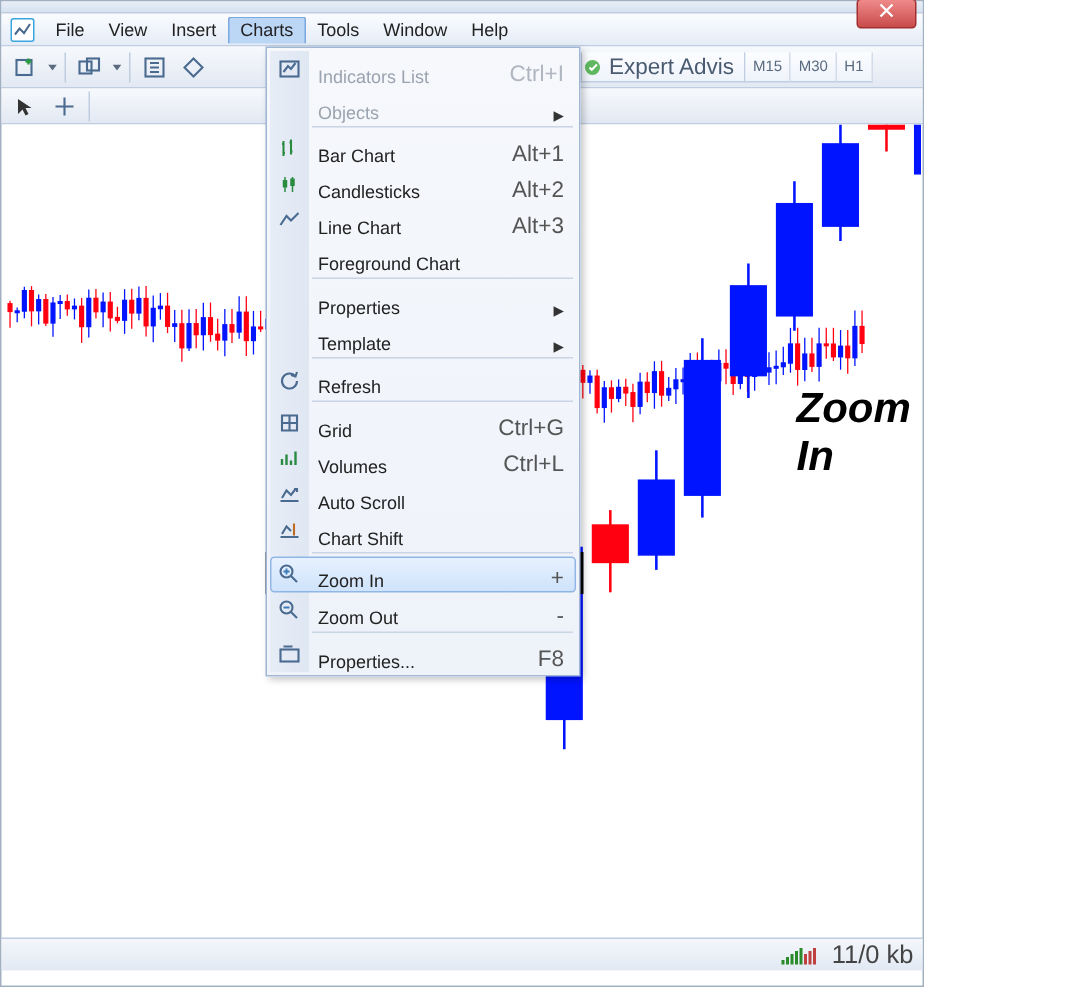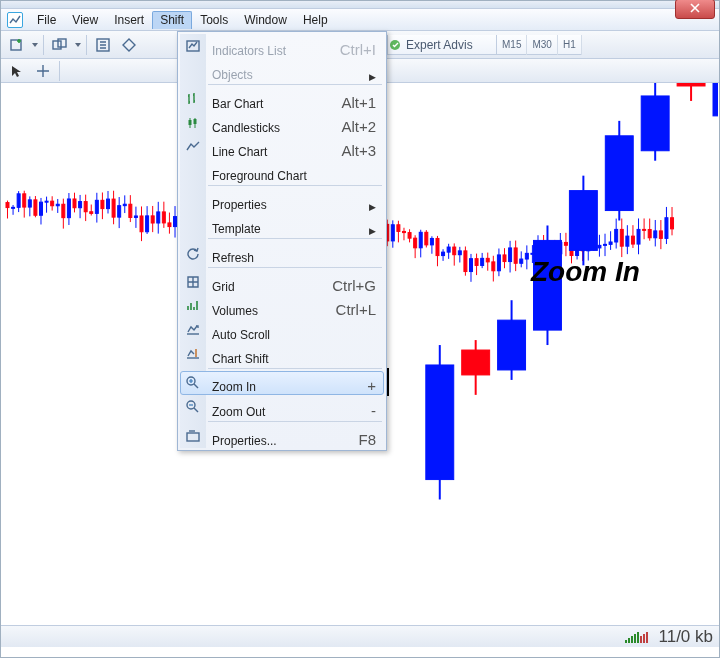--- a/index.html
+++ b/index.html
@@ -1,18 +1,18 @@
 <!DOCTYPE html>
 <html><head>
 <meta charset="utf-8">
 <style>
 * { margin: 0; padding: 0; box-sizing: border-box; font-family: Tahoma, Arial, sans-serif; }
 body { width: 726px; height: 666px; background: #fff; overflow: hidden; position: relative; }
 
-.window { width: 720px; height: 658px; border: 1px solid #a0b0c0; position: relative; background: #fff; }
+.window { width: 616px; height: 658px; border: 1px solid #a0b0c0; position: relative; background: #fff; }
 
 .titlebar { height: 8px; background: linear-gradient(180deg,#e8eef7,#d6e2f0); border-bottom: 1px solid #c0cde0; position: relative; }
 .close-btn { position: absolute; right: 4px; top: -2px; width: 40px; height: 20px; background: linear-gradient(180deg,#ef8a8a,#c94b4b); border: 1px solid #a03030; border-radius: 3px; color: #fff; font-size: 11px; line-height: 18px; text-align: center; }
 
 .menubar { height: 22px; background: linear-gradient(180deg,#fbfcff,#e4ecf7); border-bottom: 1px solid #c0cde0; display: flex; align-items: center; padding: 0 4px; font-size: 12px; }
 .app-icon { width: 16px; height: 16px; margin: 0 6px 0 2px; background: #fff; border: 1px solid #3aa6e0; border-radius: 2px; display: flex; align-items: center; justify-content: center; }
 .app-icon svg { width: 12px; height: 12px; }
 .menu-item { padding: 2px 8px; cursor: default; color: #222; }
 .menu-item.open { background: #bcd6f5; border: 1px solid #7aa9de; border-bottom: none; padding: 1px 7px 2px; border-radius: 2px 2px 0 0; }
 
@@ -30,21 +30,21 @@
 .dd-item.disabled { color: #9aa3b0; }
 .dd-item .shortcut { margin-left: auto; color: #555; font-size: 15px; }
 .dd-item.disabled .shortcut { color: #b0b6c0; }
 .dd-item .arrow { margin-left: auto; color: #333; font-size: 9px; }
 .dd-sep { height: 1px; background: #c9d4e4; margin: 2px 2px 2px 28px; position: relative; }
 .dd-icon { position: absolute; left: 5px; top: 4px; width: 16px; height: 16px; display: flex; align-items: center; justify-content: center; }
 .dd-item.highlight { background: linear-gradient(180deg,#e7f1ff,#cfe3fb); border: 1px solid #8fb6e4; border-radius: 3px; height: 24px; padding-left: 31px; padding-right: 7px; }
 .dd-item.highlight .dd-icon { left: 4px; top: 3px; }
 .box-outline { position: absolute; border: 3px solid #000; pointer-events: none; }
 
-.ea-badge { position: absolute; left: 386px; top: 34px; width: 110px; height: 20px; background: linear-gradient(180deg,#fcfdff,#eef3fa); border-left: 1px solid #c0cde0; border-right: 1px solid #c0cde0; border-bottom: 1px solid #c0cde0; display: flex; align-items: center; padding: 0 0; gap: 4px; font-size: 12px; color: #4a5a70; z-index: 40; }
+.ea-badge { position: absolute; left: 386px; top: 34px; width: 110px; height: 20px; background: linear-gradient(180deg,#fcfdff,#eef3fa); border-left: 1px solid #c0cde0; border-right: 1px solid #c0cde0; border-bottom: 1px solid #c0cde0; display: flex; align-items: center; padding: 0 0; gap: 4px; font-size: 15px; color: #4a5a70; z-index: 40; }
 .tf-strip { position: absolute; left: 496px; top: 34px; height: 20px; display: flex; align-items: flex-start; gap: 0; font-size: 10px; color: #5a6a80; z-index: 40; background: linear-gradient(180deg,#fcfdff,#eef3fa); border-bottom: 1px solid #c0cde0; }
 .tf-strip span { padding: 0 5px; border-right: 1px solid #d3dce8; height: 20px; line-height: 20px; }
 
 .annotation { position: absolute; left: 530px; top: 255px; font-size: 28px; font-weight: bold; font-style: italic; color: #000; z-index: 30; }
 
 .statusbar { position: absolute; left: 0; right: 0; bottom: 10px; height: 22px; background: linear-gradient(180deg,#f4f7fb,#e2e9f3); border-top: 1px solid #c0cde0; display: flex; align-items: center; font-size: 17px; color: #444; padding: 1px 6px; }
 .statusbar .sb-right { margin-left: auto; display: flex; align-items: center; gap: 10px; }
 .conn-bars { display: flex; align-items: flex-end; gap: 1px; height: 12px; }
 .conn-bars div { width: 2px; background: #2a8a2a; }
 .conn-bars .r { background: #c04040; }
@@ -67,21 +67,21 @@
 
   <div class="menubar">
     <span class="app-icon">
       <svg viewBox="0 0 12 12">
           <polyline points="1,9 4,5 7,8 11,2" class="ic" stroke="#2a9a50"></polyline>
         </svg>
     </span>
     <span class="menu-item">File</span>
       <span class="menu-item">View</span>
       <span class="menu-item">Insert</span>
-      <span class="menu-item open">Shift</span>
+      <span class="menu-item open">Charts</span>
       <span class="menu-item">Tools</span>
       <span class="menu-item">Window</span>
       <span class="menu-item">Help</span>
   </div>
 
   <div class="toolbar1">
     <div class="tb-btn">
         <svg width="16" height="16" viewBox="0 0 16 16">
           <rect x="2" y="3" width="10" height="10" class="ic"></rect>
           <path d="M10 2 v4 M8 4 h4" stroke="#2a9a40" stroke-width="1.6"></path>

